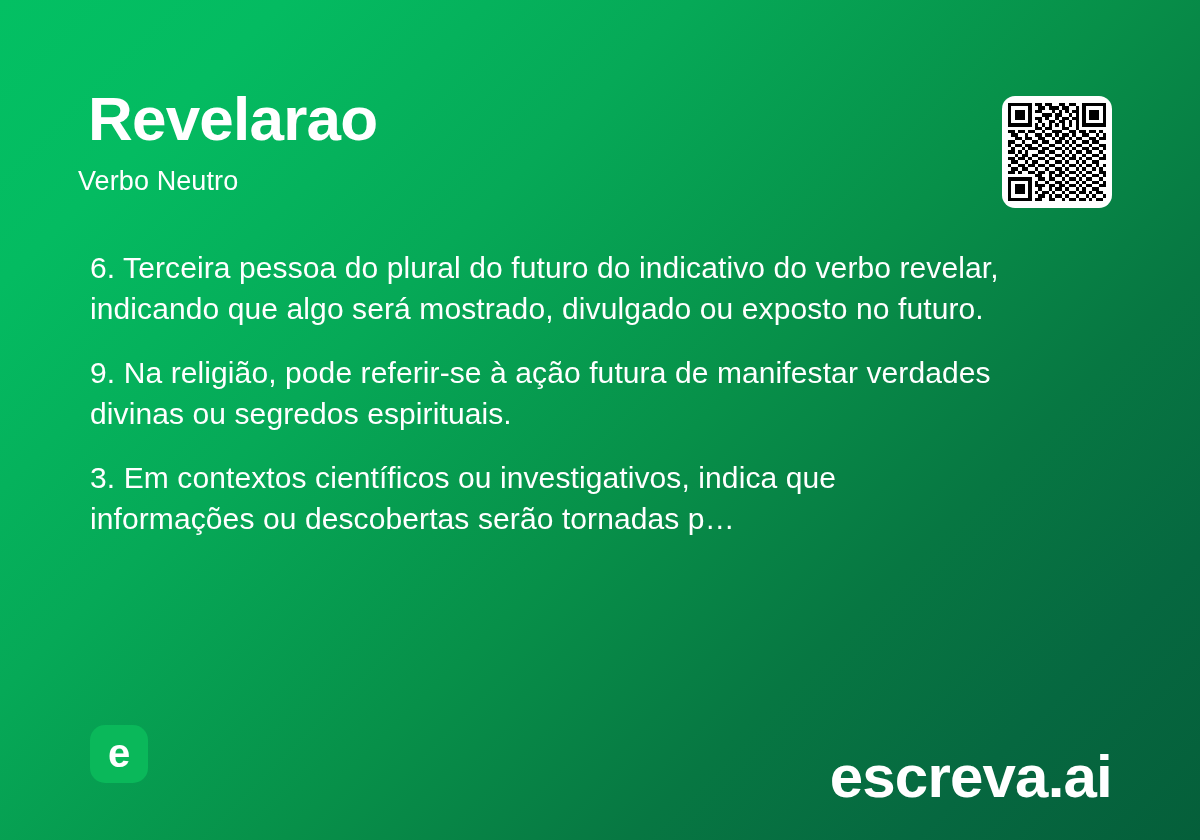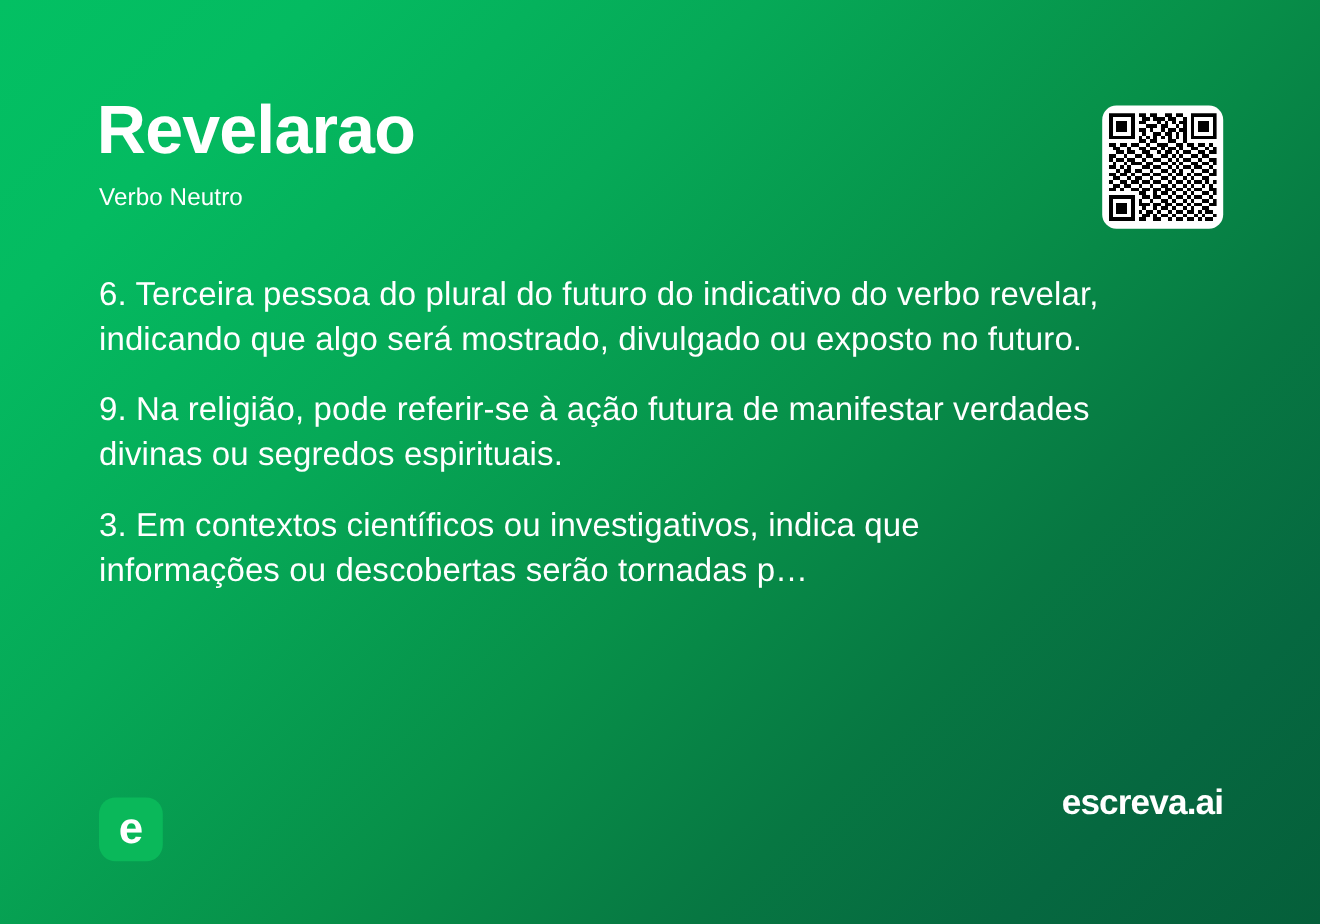--- a/index.html
+++ b/index.html
@@ -40,23 +40,23 @@
     font-weight:bold;
     line-height:1.05;
     color:#ffffff;
     letter-spacing:-0.8px;
     white-space:nowrap;
     text-align:right;
   }
 
   #subtitle {
     position:absolute;
-    left:90px;
+    left:78px;
     top:166px;
-    font-size:22px;
+    font-size:27px;
     font-weight:500;
     color:#ffffff;
     letter-spacing:0.1px;
     white-space:nowrap;
     text-align:center;
   }
 
   
   #qr-tile {
     position:absolute;
@@ -110,22 +110,22 @@
     font-size:40px;
     font-weight:bold;
     color:#ffffff;
     line-height:1;
     margin-top:-2px;
   }
 
   #wordmark {
     position:absolute;
     right:88px;
-    top:700px;
-    font-size:32px;
+    top:748px;
+    font-size:60px;
     font-weight:bold;
     color:#ffffff;
     letter-spacing:-0.8px;
     line-height:58px;
     white-space:nowrap;
     text-align:center;
   }
 </style>
 </head>
 <body>

